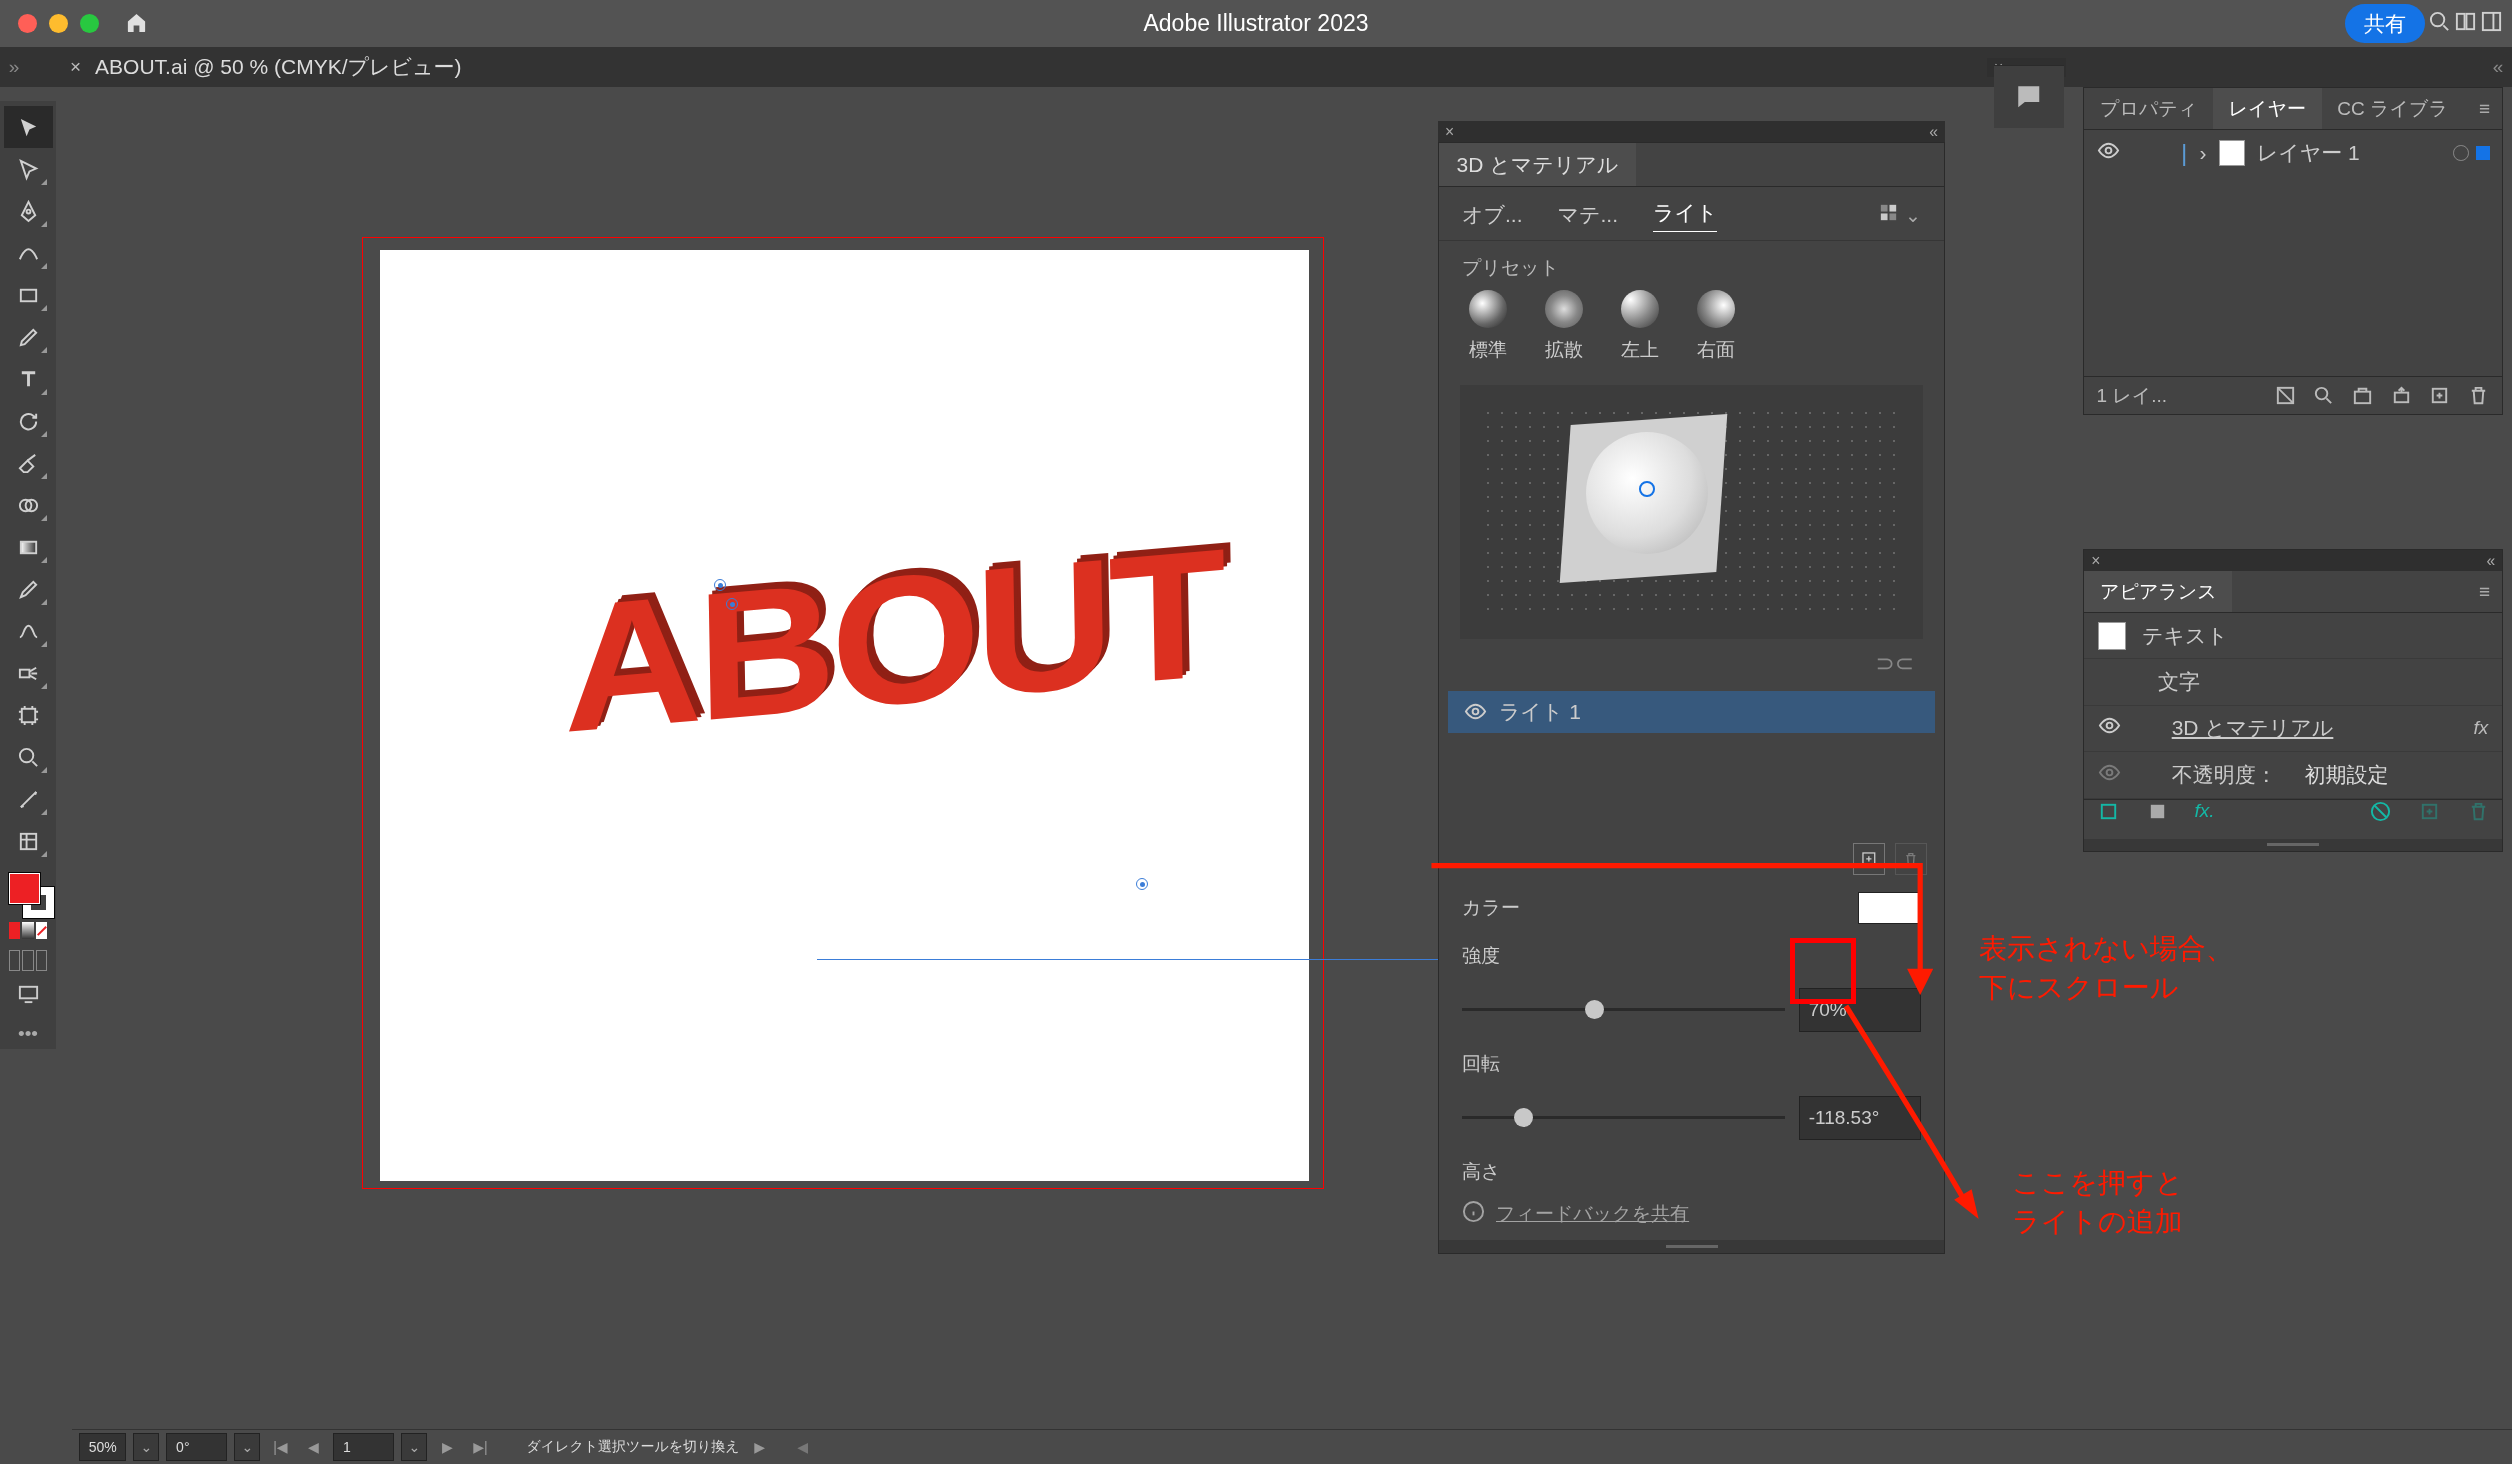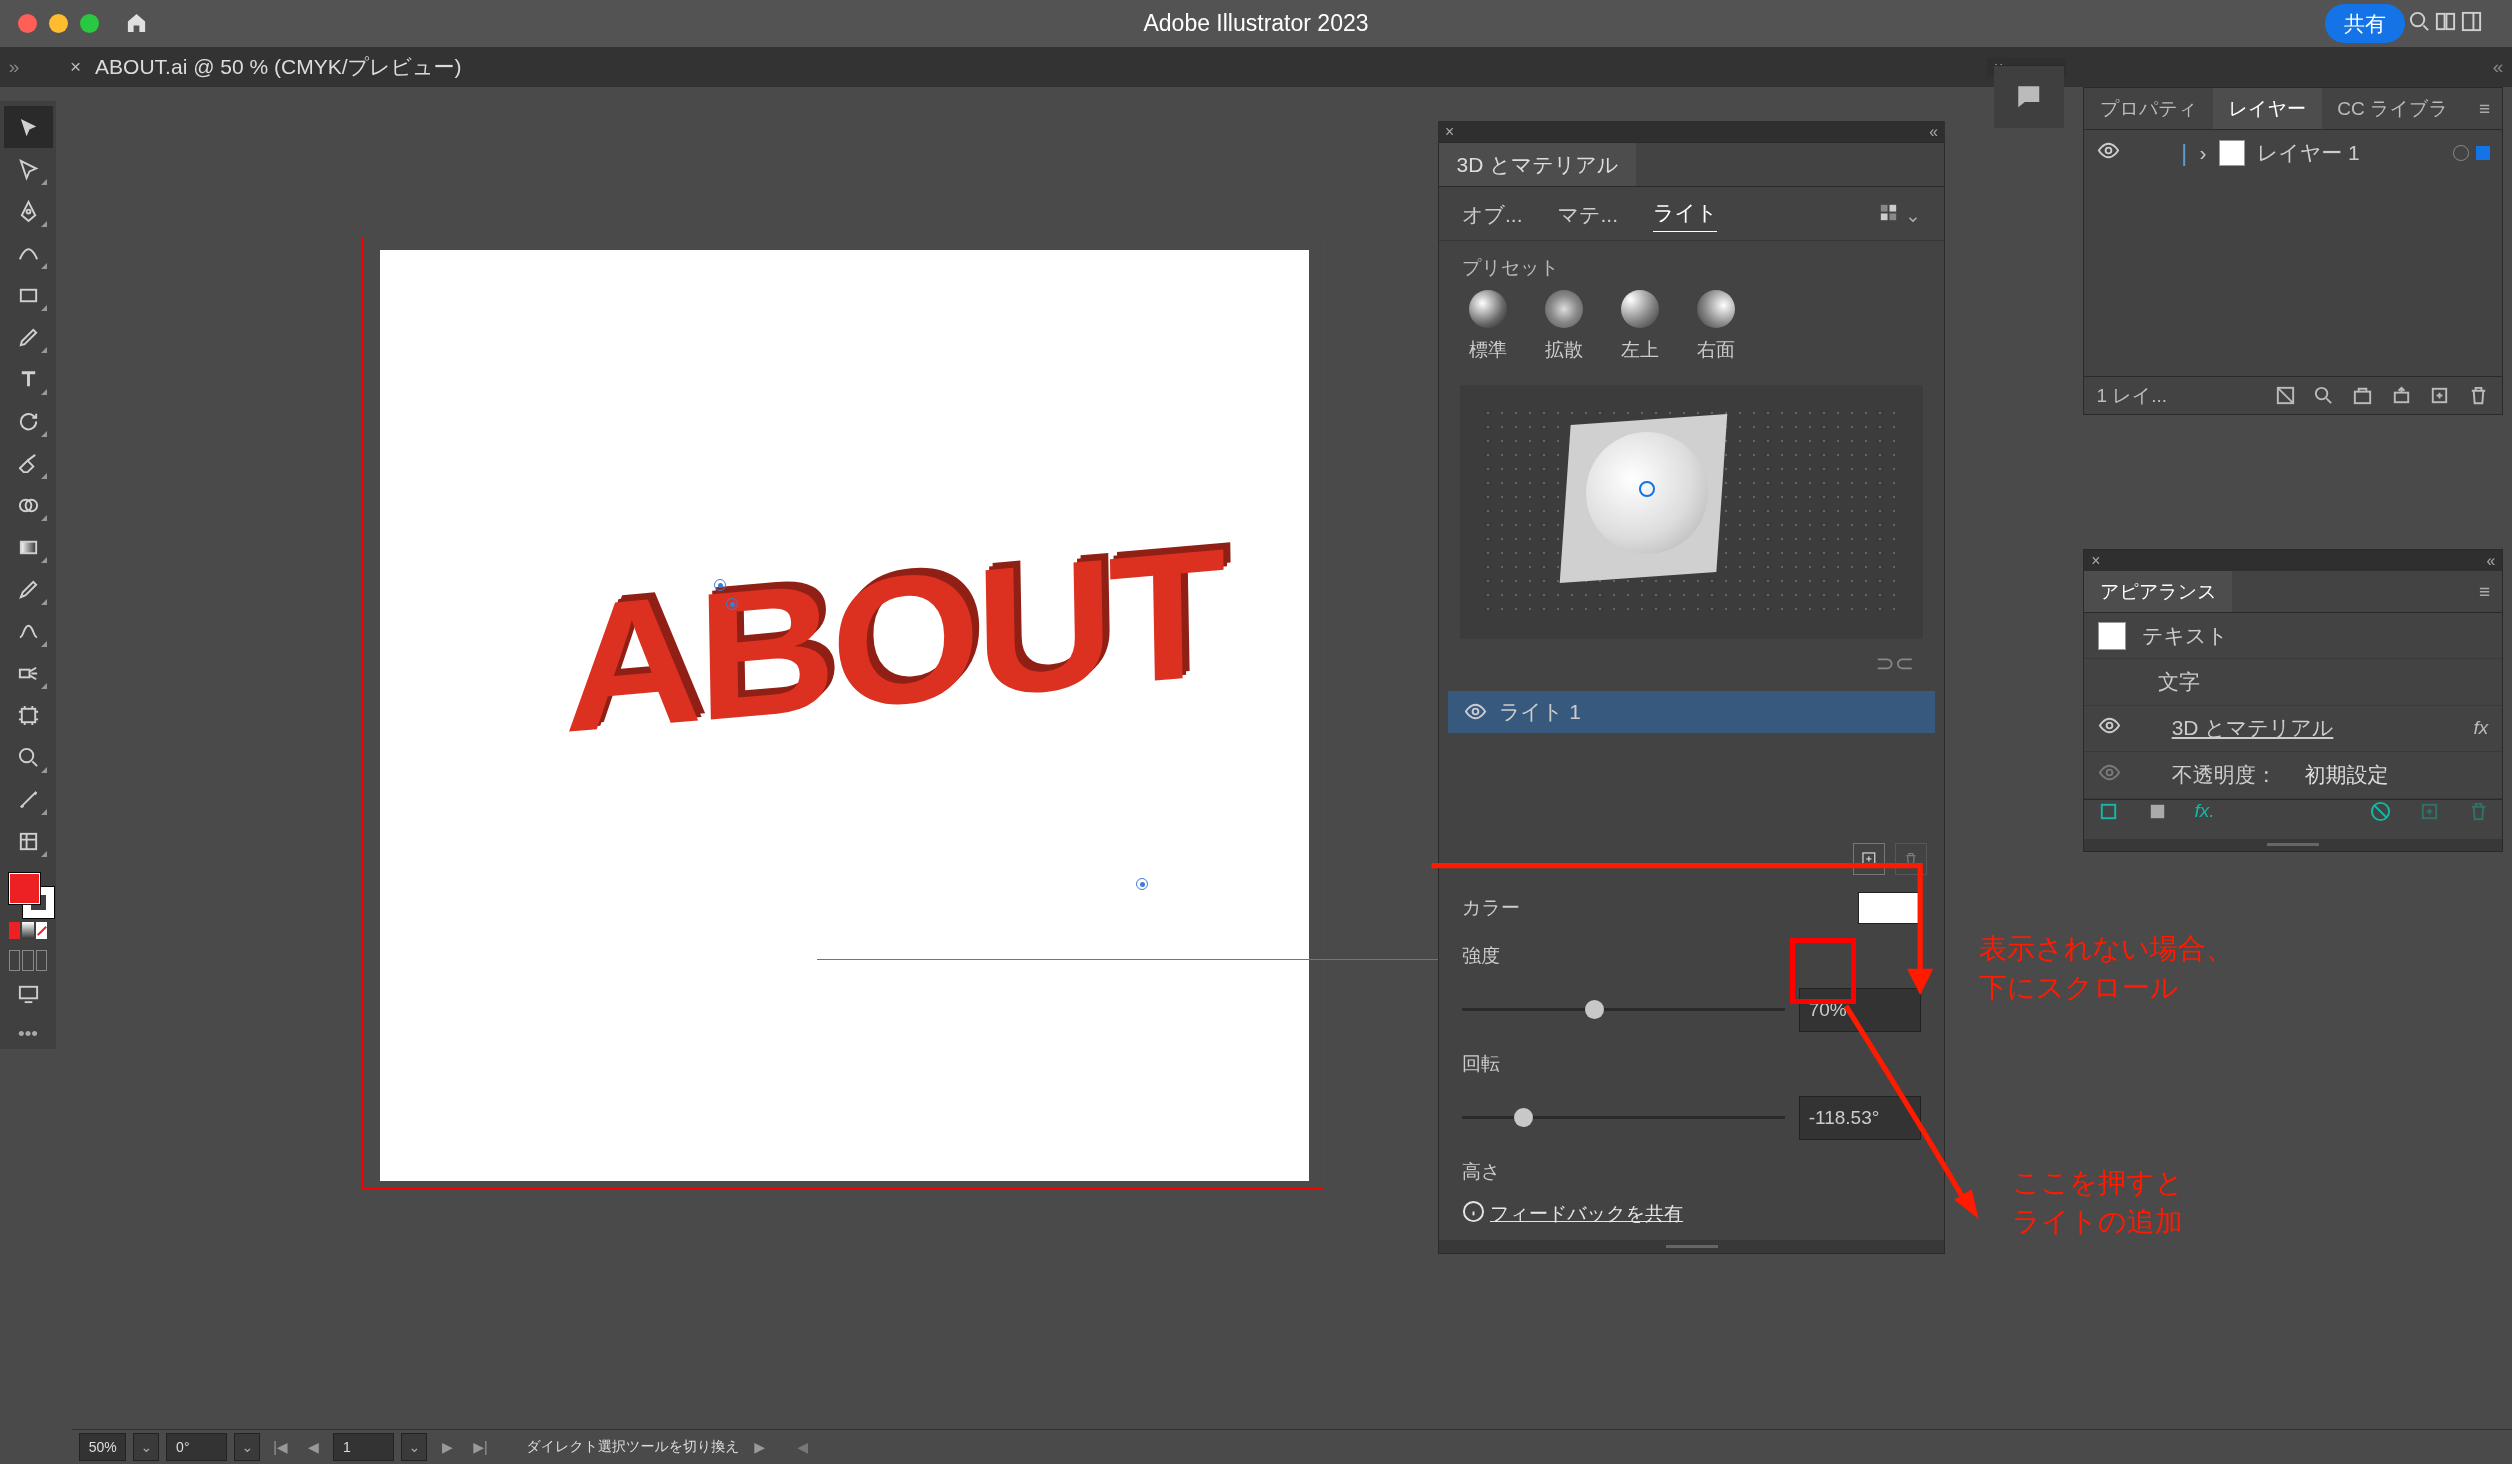--- a/index.html
+++ b/index.html
@@ -7,21 +7,21 @@
 
 
 .titlebar { height: 47px; background: #535353; display: flex; align-items: center; padding: 0 17.5px; position: relative; }
 .traffic-lights { display: flex; gap: 12.2px; }
 .tl { width: 19px; height: 19px; border-radius: 50%; }
 .tl-close { background: #ff5f57; }
 .tl-min { background: #febc2e; }
 .tl-max { background: #28c840; }
 .home-btn { margin-left: 26px; color: #e0e0e0; font-size: 30px; }
 .app-title { position: absolute; left: 50%; transform: translateX(-50%); color: #ffffff; font-size: 23px; }
-.titlebar-right { position: absolute; right: 29px; display: flex; align-items: center; gap: 3px; }
+.titlebar-right { position: absolute; right: 9px; display: flex; align-items: center; gap: 3px; }
 .share-btn { background: #1473e6; color: #fff; padding: 5.2px 19px; border-radius: 24.5px; font-size: 21px; }
 .titlebar-right svg, .titlebar-right .icon { color: #d0d0d0; }
 
 
 .doctab-bar { height: 40px; background: #333333; display: flex; align-items: center; padding-left: 70px; }
 .doctab { display: flex; align-items: center; gap: 14px; font-size: 21px; color: #dcdcdc; }
 .doctab .x { font-size: 19px; color: #bbb; }
 .collapse-chevrons { position:absolute; right:8.7px; top:56px; color:#888; font-size:19px;}
 .collapse-left { position:absolute; left:8.7px; top:56px; color:#888; font-size:19px;}
 
@@ -88,21 +88,21 @@
 .light-btns{ display:flex; justify-content:flex-end; gap:10.5px; padding:5.2px 17.5px 12.2px;}
 .sq-btn{ width:31.5px; height:31.5px; border:0.9px solid #777; display:flex; align-items:center; justify-content:center; color:#ccc; font-size:19px;}
 .add-highlight{ position:absolute; left:1790px; top:938px; width:66px; height:66px; border:5.2px solid #ff0000; pointer-events:none;}
 .prop-rows{ padding:5.2px 23px 0; display:flex; flex-direction:column; gap:19px;}
 .prop-row{ display:flex; align-items:center; gap:15.7px; font-size:19px;}
 .prop-row .lbl{ width:79px; color:#ccc;}
 .color-swatch{ width:63px; height:31.5px; background:#fff; margin-left:auto; border:0.9px solid #222;}
 .slider{ flex:1; height:3.5px; background:#2a2a2a; position:relative; margin:0 5.2px 0 0;}
 .slider .thumb{ position:absolute; top:-7.9px; width:19px; height:19px; border-radius:50%; background:#c8c8c8;}
 .val-box{ width:122px; height:44px; background:#333; border:0.9px solid #222; display:flex; align-items:center; padding:0 8.7px; font-size:19px;}
-.feedback-row{ display:flex; align-items:center; gap:5px; padding:15.7px 23px 12.2px; font-size:19px; color:#e5e5e5;}
+.feedback-row{ display:flex; align-items:center; gap:11px; padding:15.7px 23px 12.2px; font-size:19px; color:#a3a3a3;}
 .feedback-row .txt{ text-decoration:underline;}
 .panel-resize{ height:12.2px; background:#383838; display:flex; justify-content:center; align-items:center;}
 .panel-resize::after{content:''; width:52px; height:3.5px; background:#666;}
 
 
 .comment-tab{ position:absolute; left:1994px; top:65px; width:70px; height:63px; background:#3f3f3f; display:flex; align-items:center; justify-content:center; border-top:1.7px solid #2a2a2a;}
 .comment-tab-ctrl{ position:absolute; left:1987px; top:58px; height:19px; width:79px; background:#2f2f2f; display:flex; align-items:center; padding:0 7px; color:#aaa; font-size:15.7px;}
 
 
 .rpanel1{ position:absolute; right:8.7px; top:87px; width:420px; background:#434343; border:0.9px solid #2a2a2a;}

